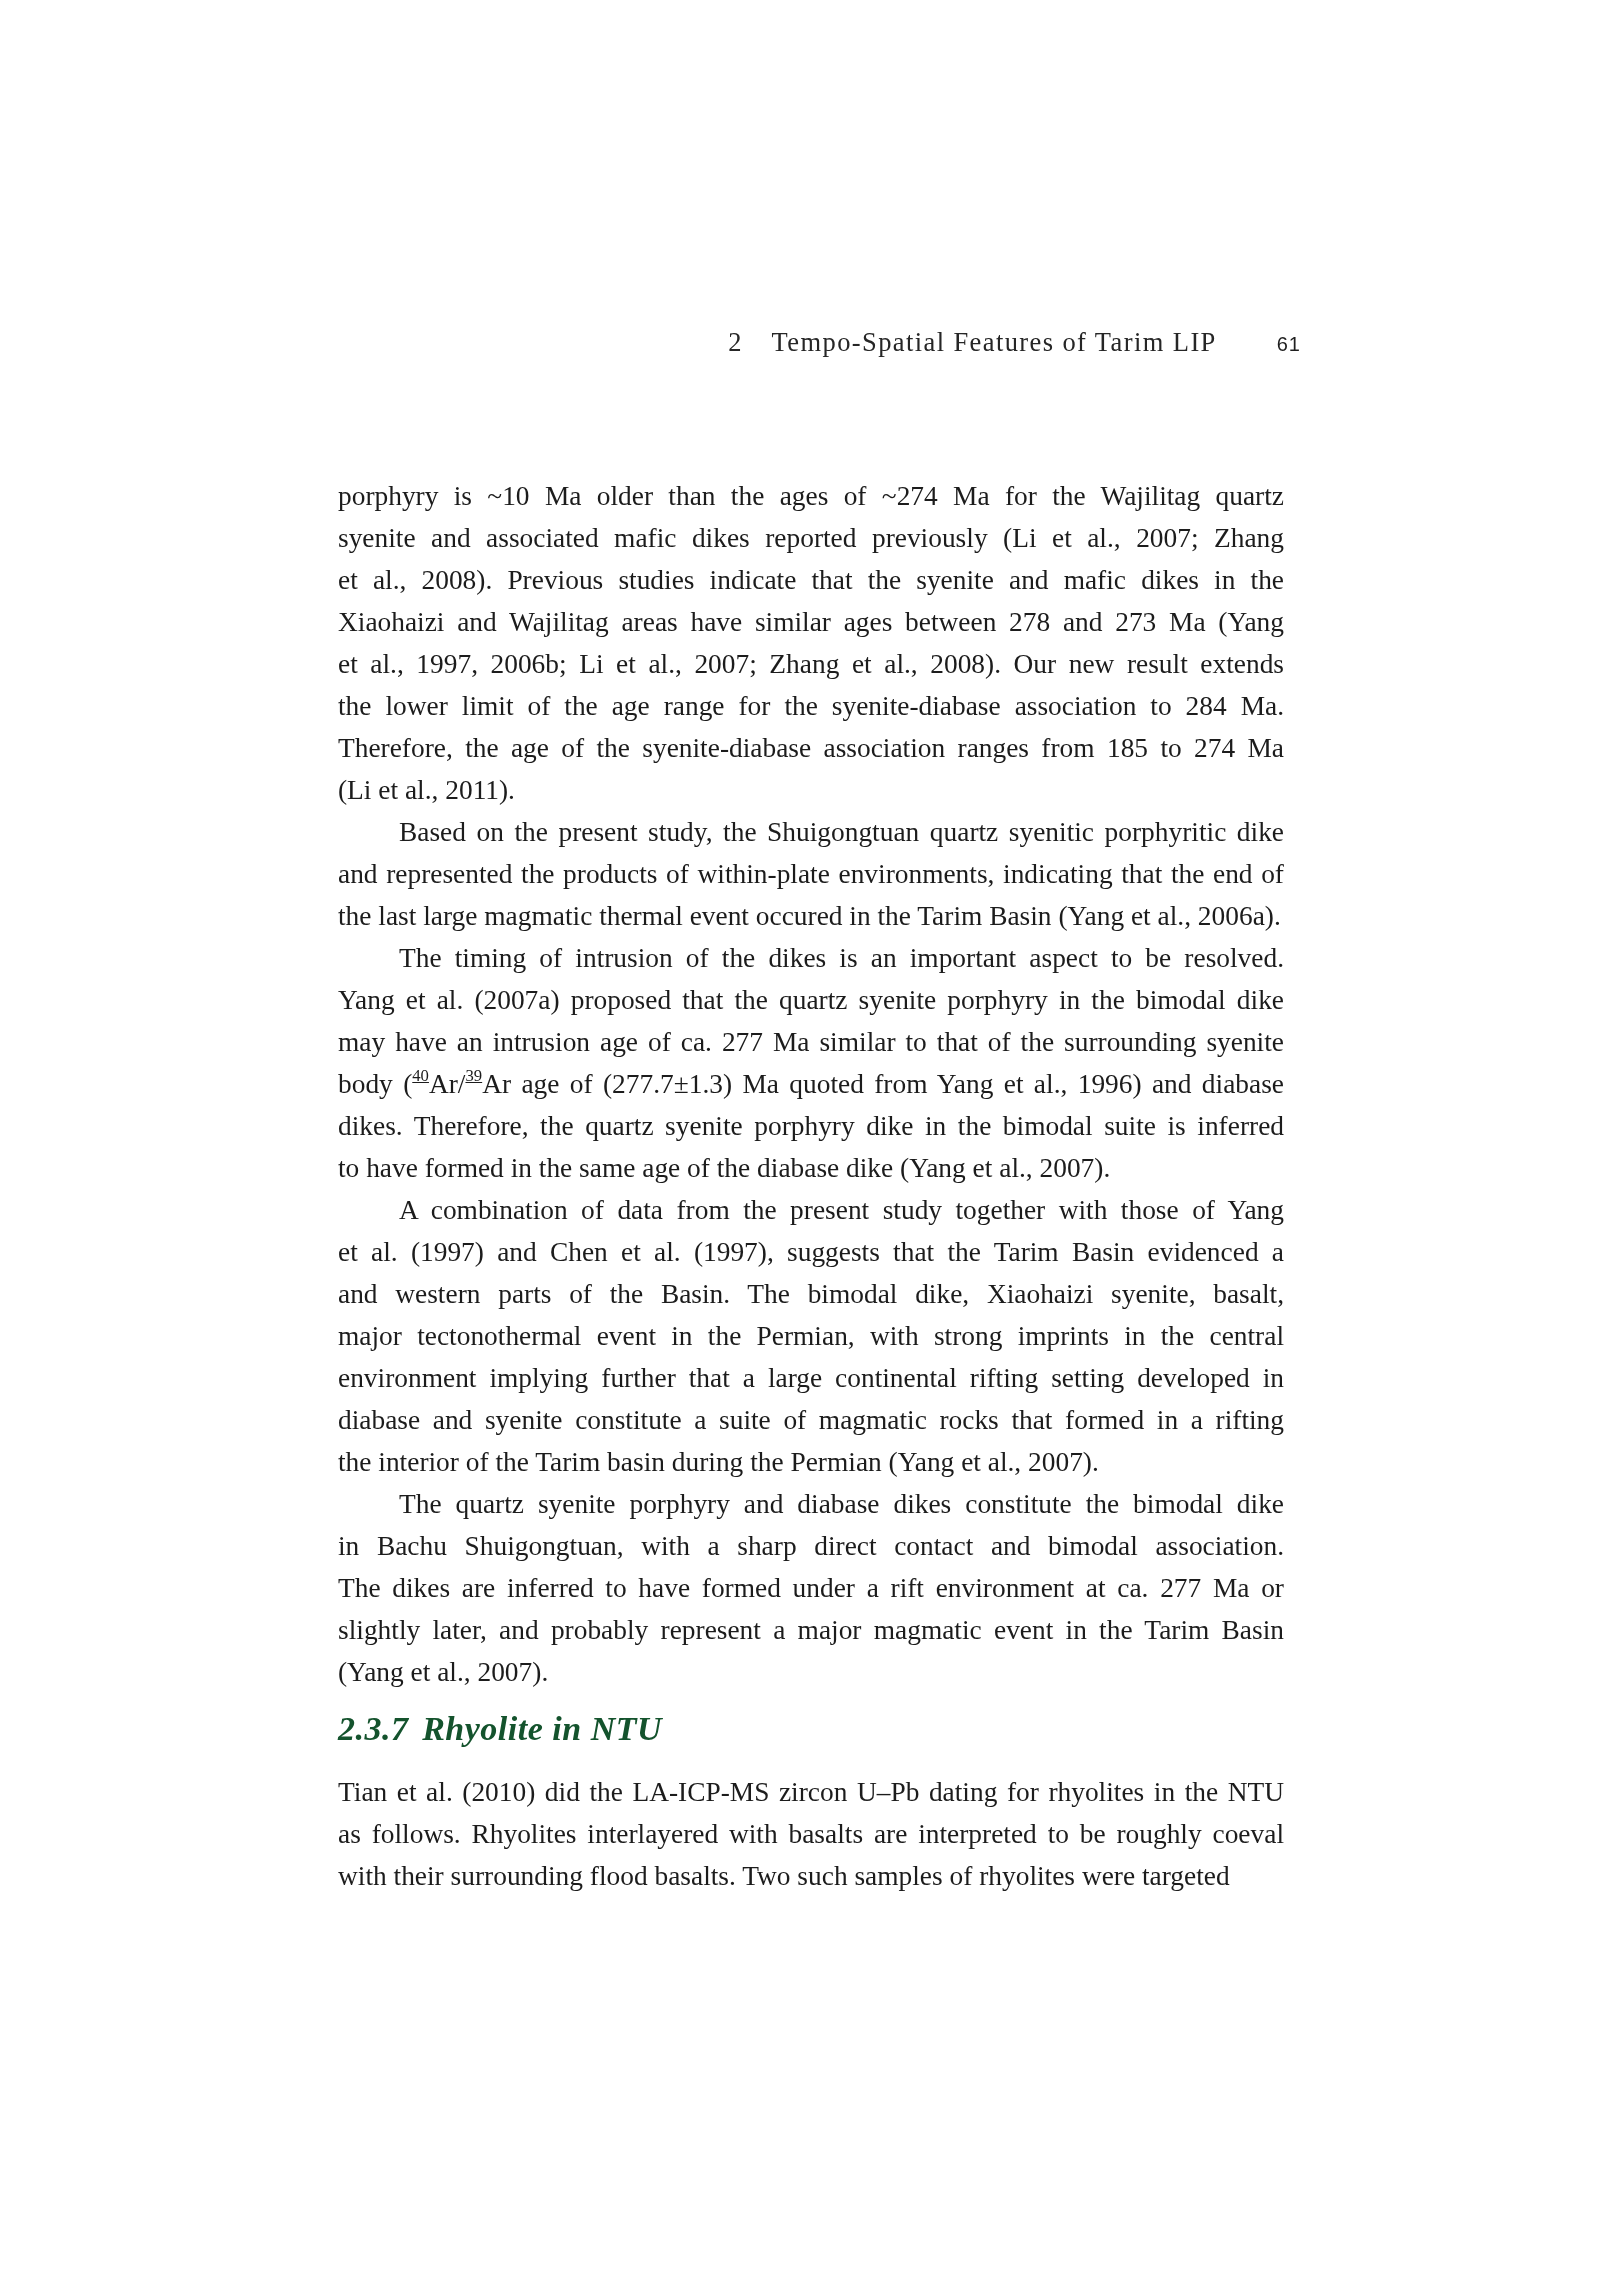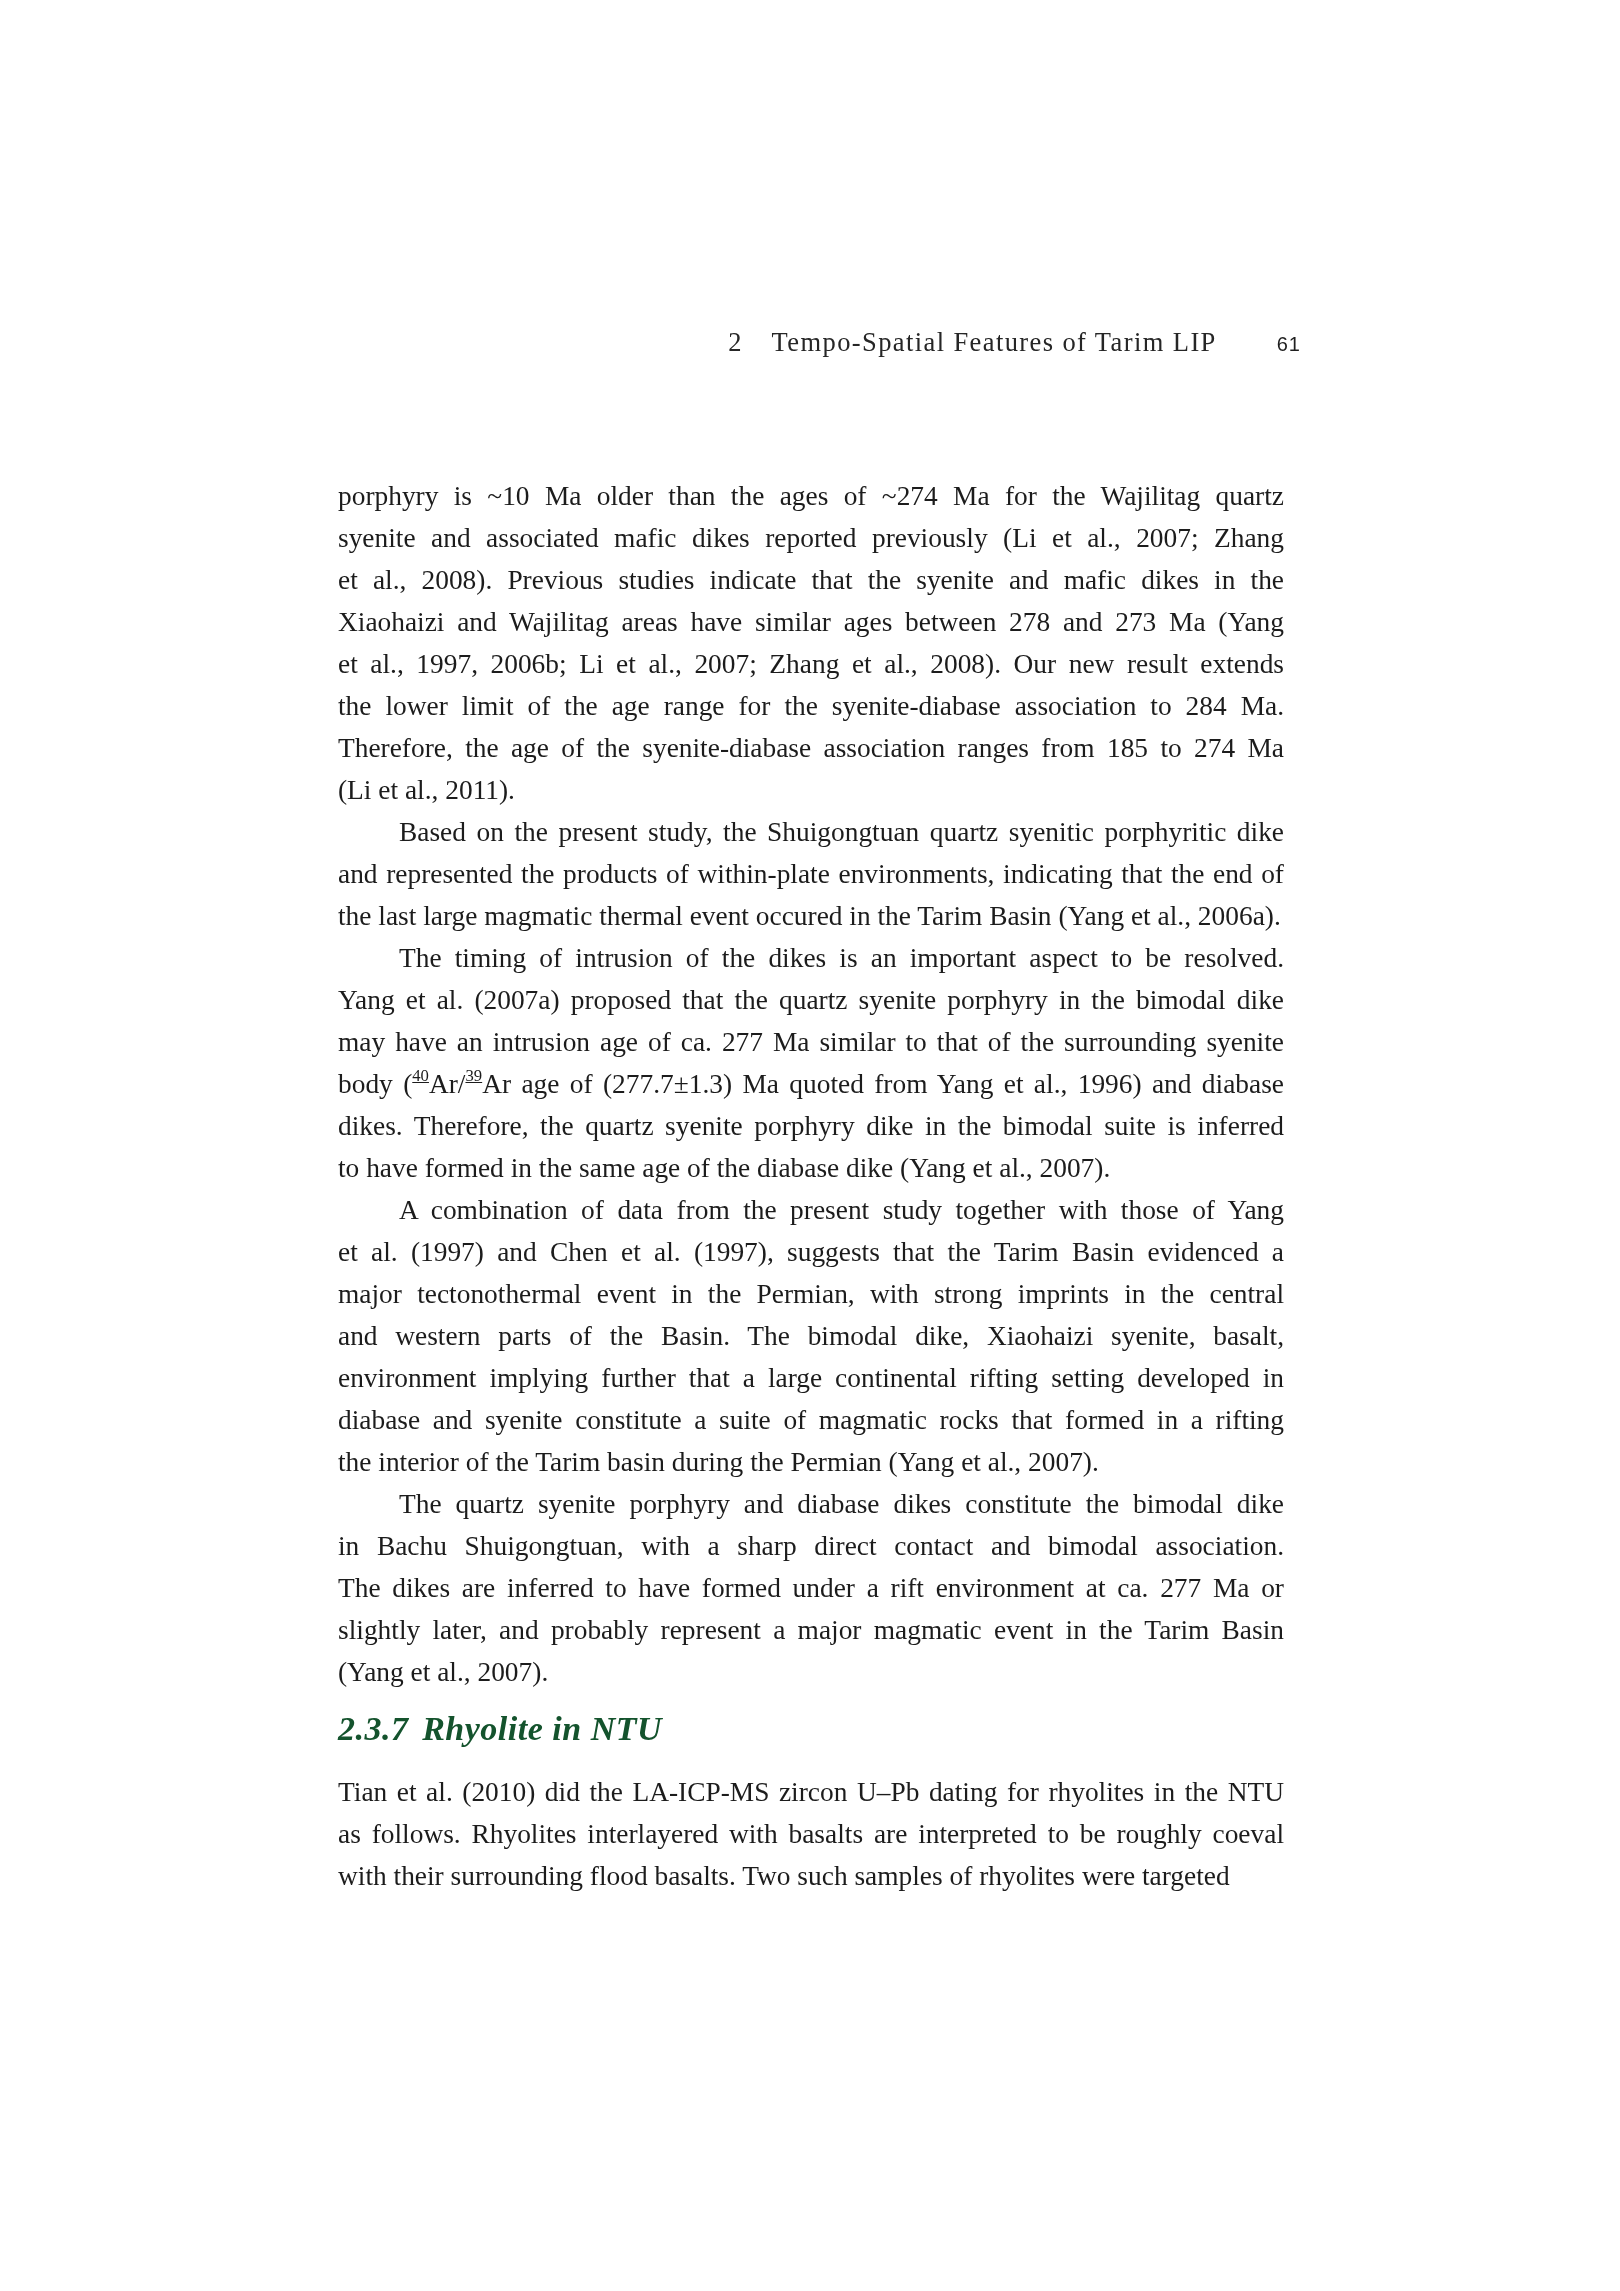--- a/index.html
+++ b/index.html
@@ -84,22 +84,22 @@
         <div class="tline">Yang et al. (2007a) proposed that the quartz syenite porphyry in the bimodal dike</div>
         <div class="tline">may have an intrusion age of ca. 277 Ma similar to that of the surrounding syenite</div>
         <div class="tline"><span>body (</span><sup>40</sup><span>Ar/</span><sup>39</sup><span>Ar age of (277.7±1.3) Ma quoted from Yang et al., 1996) and diabase</span></div>
         <div class="tline">dikes. Therefore, the quartz syenite porphyry dike in the bimodal suite is inferred</div>
         <div class="tline tline-last">to have formed in the same age of the diabase dike (Yang et al., 2007).</div>
       </div>
 
     <div class="para indent">
         <div class="tline">A combination of data from the present study together with those of Yang</div>
         <div class="tline">et al. (1997) and Chen et al. (1997), suggests that the Tarim Basin evidenced a</div>
+        <div class="tline">and western parts of the Basin. The bimodal dike, Xiaohaizi syenite, basalt,</div>
         <div class="tline">major tectonothermal event in the Permian, with strong imprints in the central</div>
-        <div class="tline">and western parts of the Basin. The bimodal dike, Xiaohaizi syenite, basalt,</div>
         <div class="tline">environment implying further that a large continental rifting setting developed in</div>
         <div class="tline">diabase and syenite constitute a suite of magmatic rocks that formed in a rifting</div>
         <div class="tline tline-last">the interior of the Tarim basin during the Permian (Yang et al., 2007).</div>
       </div>
 
     <div class="para indent">
         <div class="tline">The quartz syenite porphyry and diabase dikes constitute the bimodal dike</div>
         <div class="tline">in Bachu Shuigongtuan, with a sharp direct contact and bimodal association.</div>
         <div class="tline">The dikes are inferred to have formed under a rift environment at ca. 277 Ma or</div>
         <div class="tline">slightly later, and probably represent a major magmatic event in the Tarim Basin</div>

